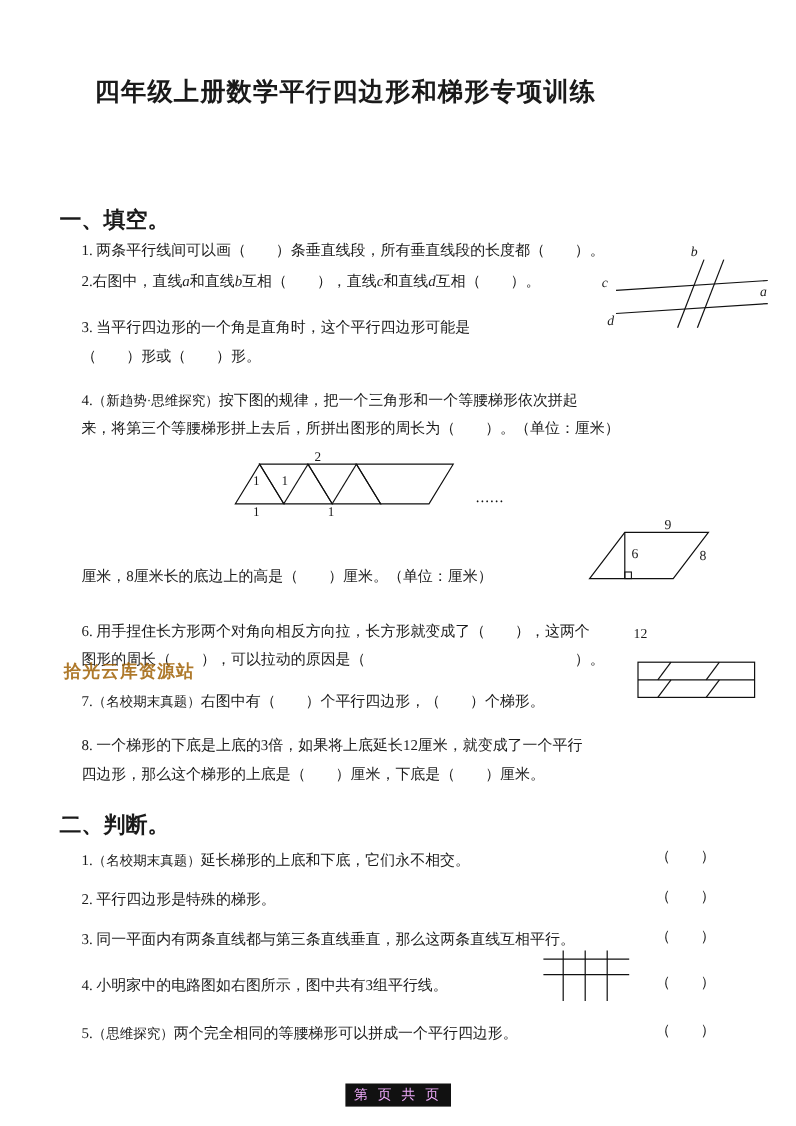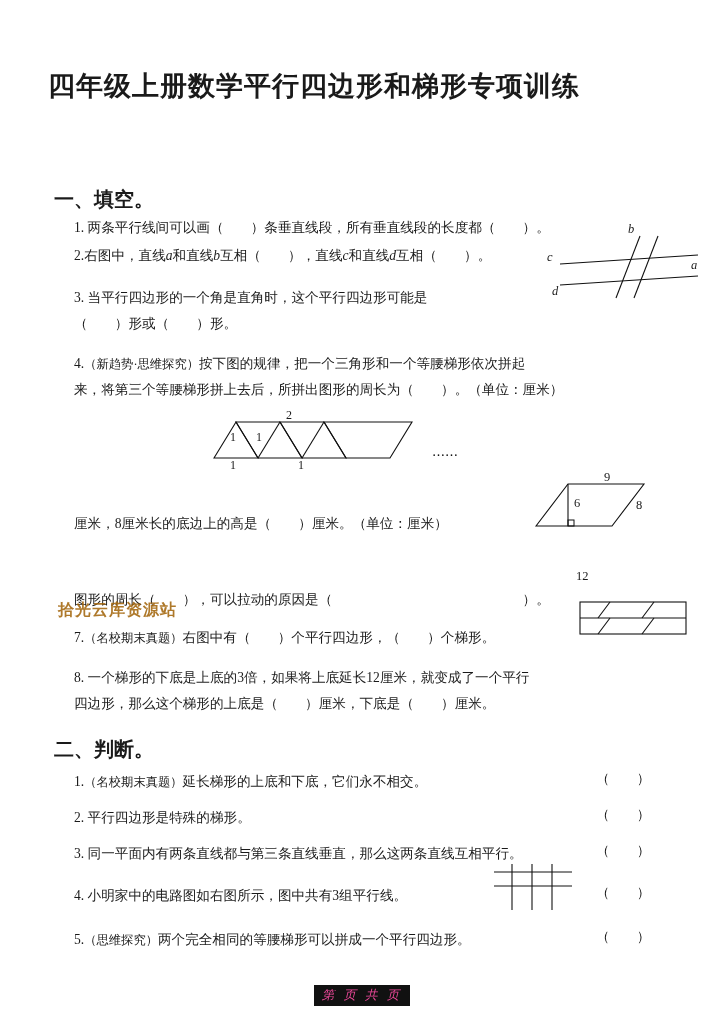--- a/index.html
+++ b/index.html
@@ -20,21 +20,21 @@
     width: 724px;
     height: 1024px;
     box-sizing: border-box;
   }
   .title {
     position: absolute;
     top: 68px;
     left: 0;
     width: 628px;
     text-align: center;
-    font-size: 27px;
+    font-size: 23px;
     font-weight: bold;
     letter-spacing: 1px;
     font-family: "DejaVu Serif", "Liberation Serif", serif;
   }
   .section-head {
     position: absolute;
     font-size: 20px;
     font-weight: bold;
     left: 54px;
   }
@@ -61,24 +61,23 @@
     bottom: 18px;
     left: 0;
     width: 724px;
     text-align: center;
     font-size: 12.5px;
     letter-spacing: 2px;
   }
   .footer .bar {
     display: inline-block;
     background: #111;
-    color: #ec4899;
+    color: #f0abfc;
     padding: 2px 8px;
     letter-spacing: 3px;
-    font-style: italic;
   }
   .wm {
     position: absolute;
     left: 58px;
     top: 600px;
     font-size: 16px;
     color: #a16207;
     font-weight: bold;
     opacity: 0.85;
     letter-spacing: 1px;
@@ -163,20 +162,24 @@
       <polygon points="16,56 48,14 124,14 92,56" fill="none" stroke="#111" stroke-width="1.1"></polygon>
       <line x1="48" y1="14" x2="48" y2="56" stroke="#111" stroke-width="1.1"></line>
       <rect x="48" y="50" width="6" height="6" fill="none" stroke="#111" stroke-width="1"></rect>
     </svg>
     <span style="position:absolute; left:54px; top:26px; font-size:12.5px;">6</span>
     <span style="position:absolute; left:84px; top:0px; font-size:12.5px;">9</span>
     <span style="position:absolute; left:116px; top:28px; font-size:12.5px;">8</span>
     <span style="position:absolute; left:56px; top:56px; font-size:12.5px;margin-top:43px;">12</span>
   </div>
 
+  <div class="q" style="top:562px;">
+    <span>6.</span>
+    <span>用手捏住长方形两个对角向相反方向拉，长方形就变成了（　　），这两个</span>
+  </div>
   <div class="q" style="top:588px;">
     <span>图形的周长（　　），可以拉动的原因是（　　　　　　　　　　　　　　）。</span>
   </div>
 
   <div class="fig" style="left:576px; top:598px;">
     <svg width="120" height="42" viewBox="0 0 120 42">
       <rect x="4" y="4" width="106" height="32" fill="none" stroke="#111" stroke-width="1.1"></rect>
       <line x1="4" y1="20" x2="110" y2="20" stroke="#111" stroke-width="1.1"></line>
       <line x1="34" y1="4" x2="22" y2="20" stroke="#111" stroke-width="1.1"></line>
       <line x1="78" y1="4" x2="66" y2="20" stroke="#111" stroke-width="1.1"></line>

